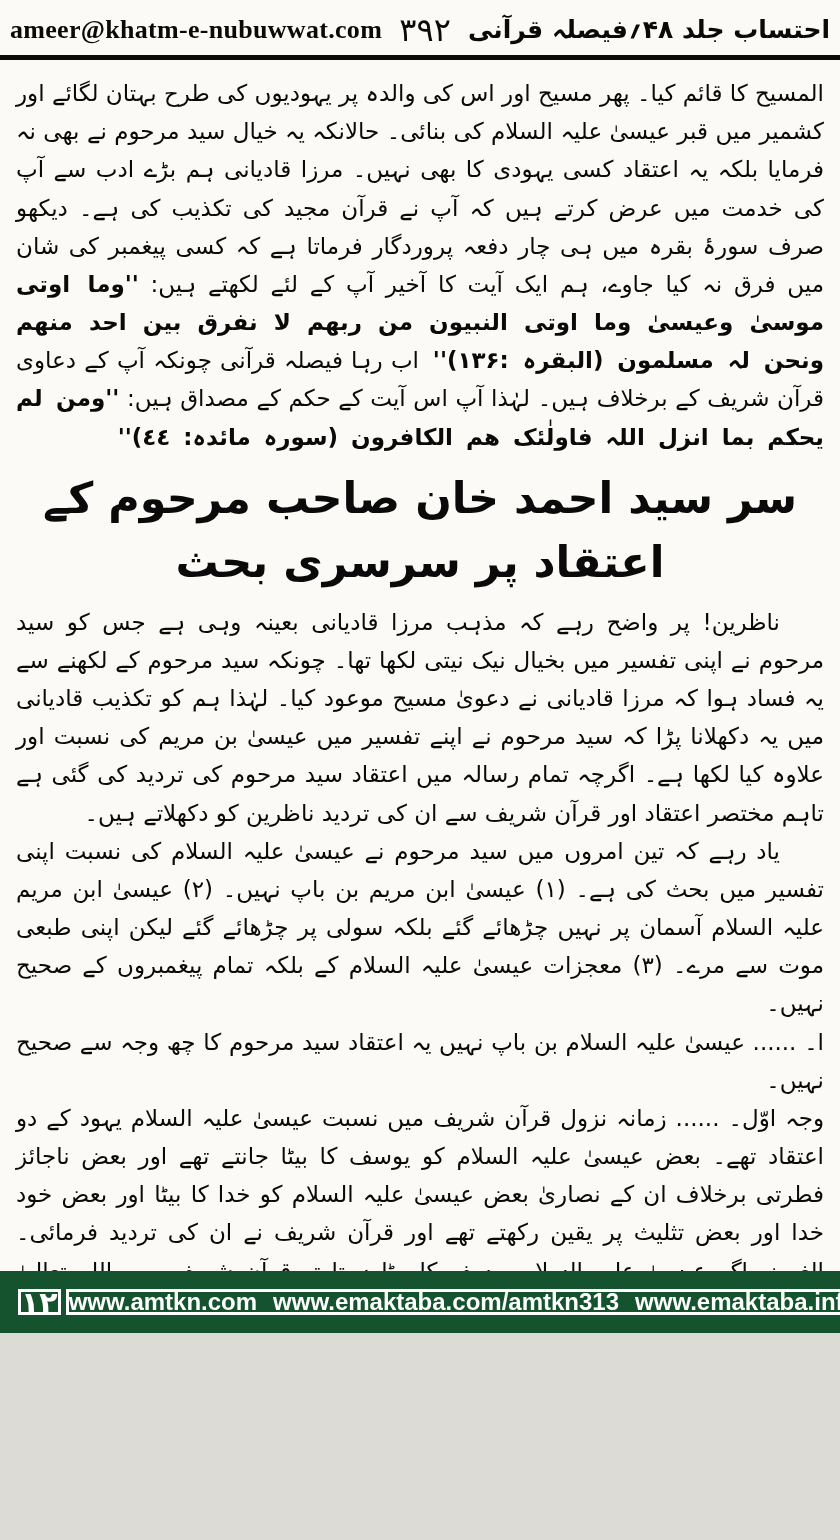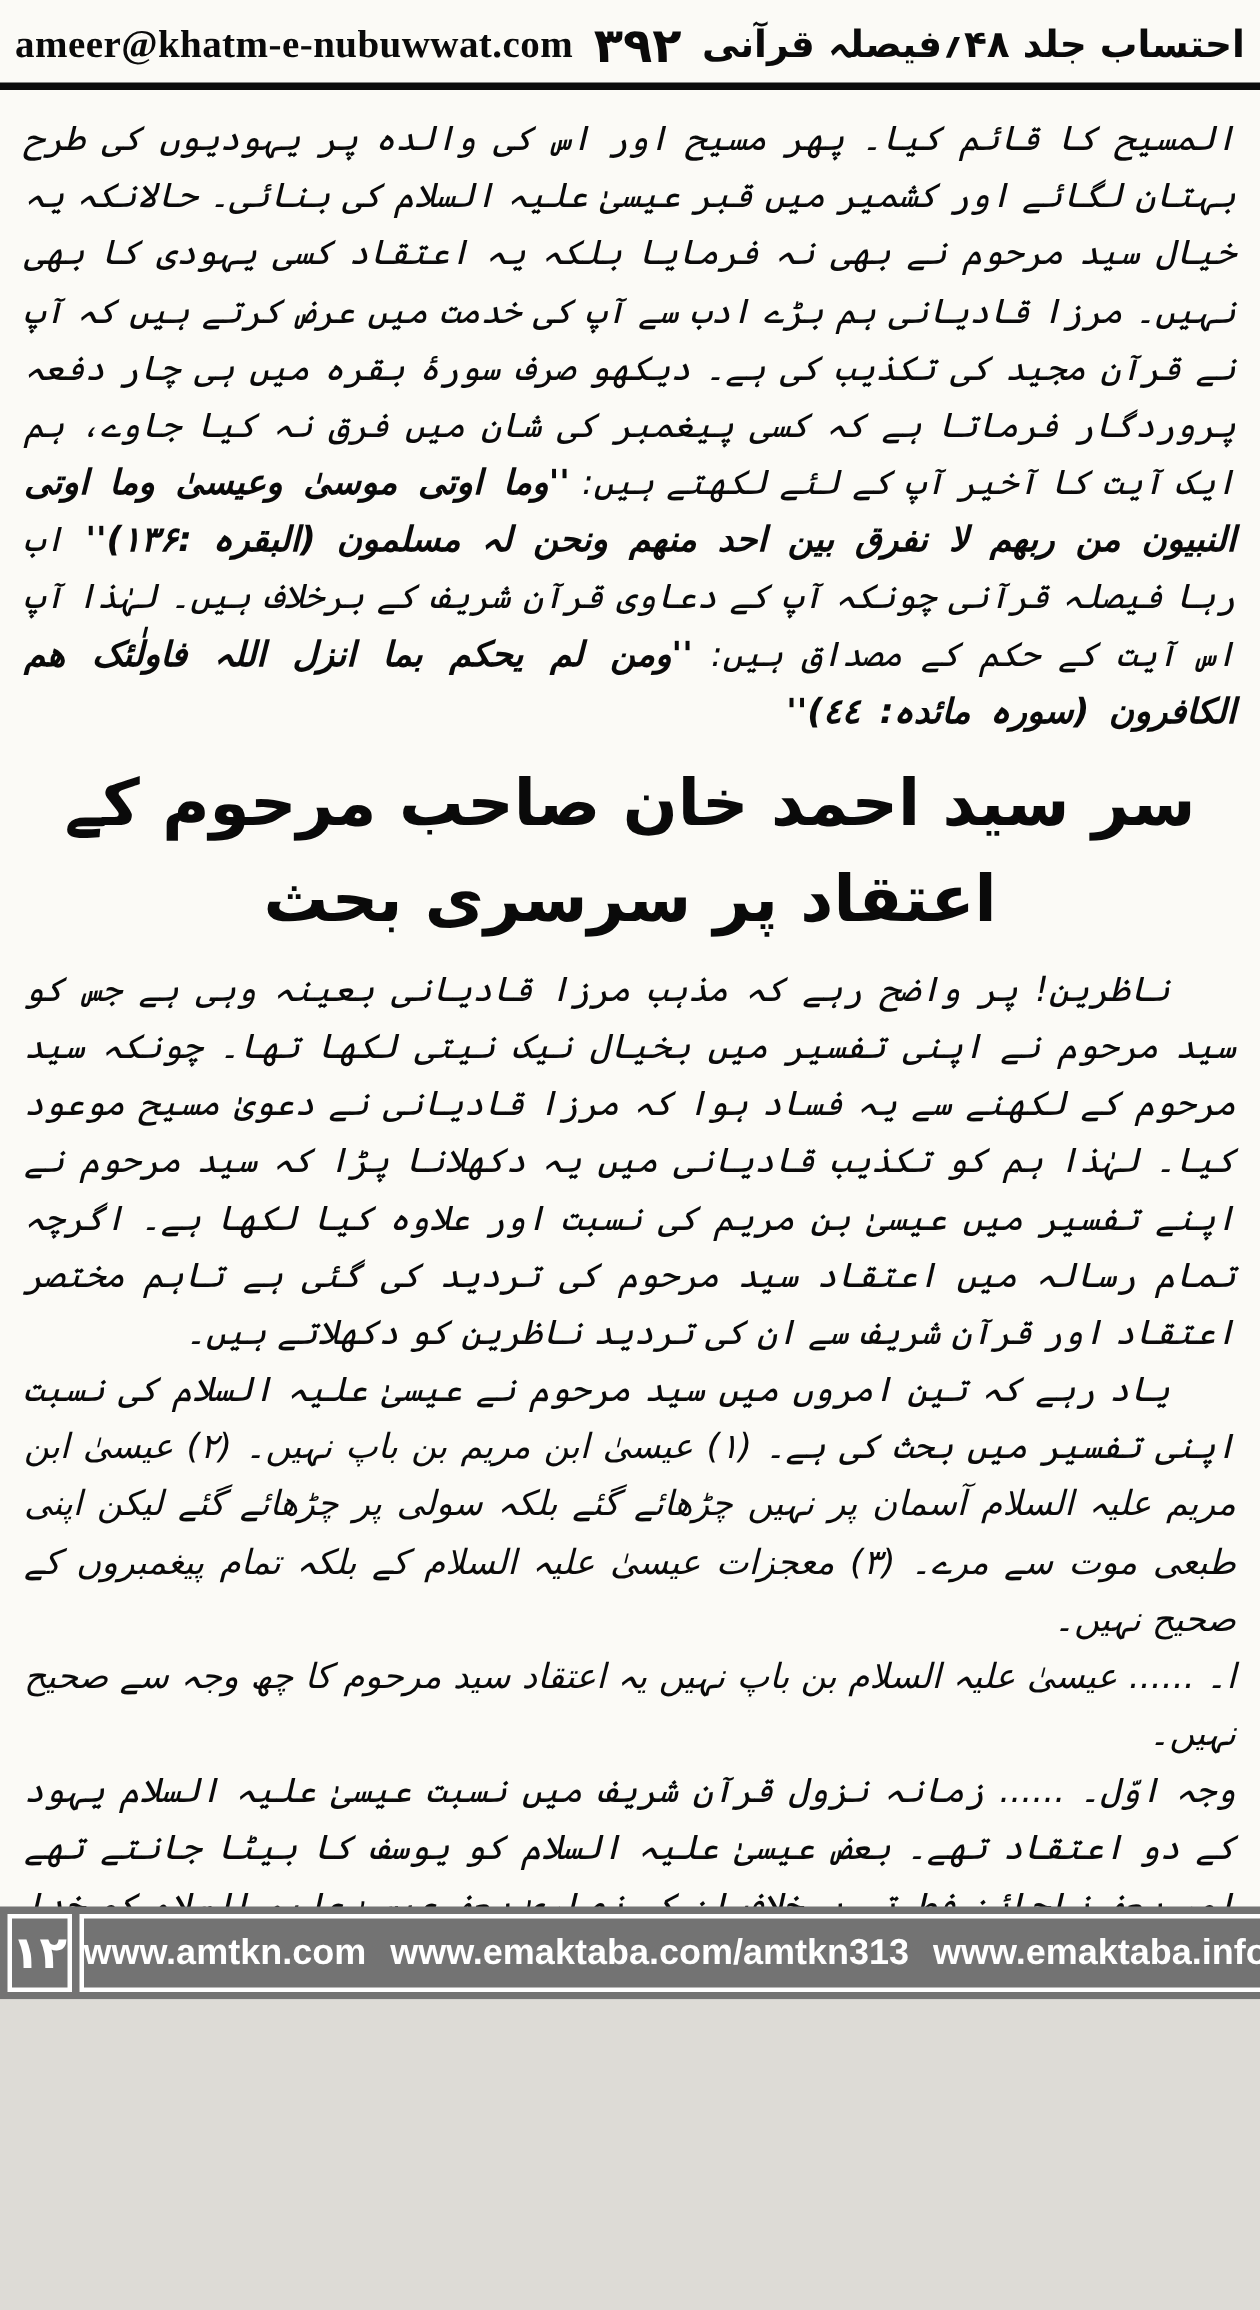--- a/index.html
+++ b/index.html
@@ -12,40 +12,40 @@
   
   .header {
     height: 60px; display: flex; align-items: center;
     justify-content: space-between; padding: 6px 10px 2px;
     border-bottom: 5px solid #0c0c0c;
   }
   .header-email {
     font-family: "Liberation Serif", serif; font-weight: 700;
     font-size: 26px; letter-spacing: .3px;
   }
-  .header-pageno { direction: rtl; font-weight: 700; font-size: 32px; }
+  .header-pageno { direction: rtl; font-weight: 400; font-size: 32px; }
   .header-title  { direction: rtl; font-weight: 700; font-size: 25px; }
   
   .body-text {
     direction: rtl; text-align: justify;
     padding: 14px 16px 0 16px;
     font-size: 23px; line-height: 1.66;
   }
-  .para { text-align: justify; margin: 0; font-style: italic; }
+  .para { text-align: justify; margin: 0; }
   .para.indent { text-indent: 44px; }
   .arabic { font-weight: 700; word-spacing: 5px; }
   .section-heading {
     text-align: center; font-weight: 700; font-size: 43px;
     margin: 10px 0 8px 0; line-height: 1.5;
   }
   
   .footer {
     position: absolute; left: 0; right: 0; bottom: 0; height: 62px;
-    background: #737373; display: flex; align-items: stretch;
-    padding: 5px; gap: 5px;
+    background: #14532d; display: flex; align-items: stretch;
+    padding: 18px; gap: 5px;
   }
   .footer-pagebox {
     width: 86px; border: 3px solid #fff; color: #fff;
     display: flex; align-items: center; justify-content: center;
     direction: rtl; font-size: 30px; font-weight: 700;
   }
   .footer-linksbox {
     flex: 1; border: 3px solid #fff; color: #fff;
     display: flex; align-items: center; justify-content: center; gap: 16px;
     font-family: "Liberation Sans", sans-serif;

